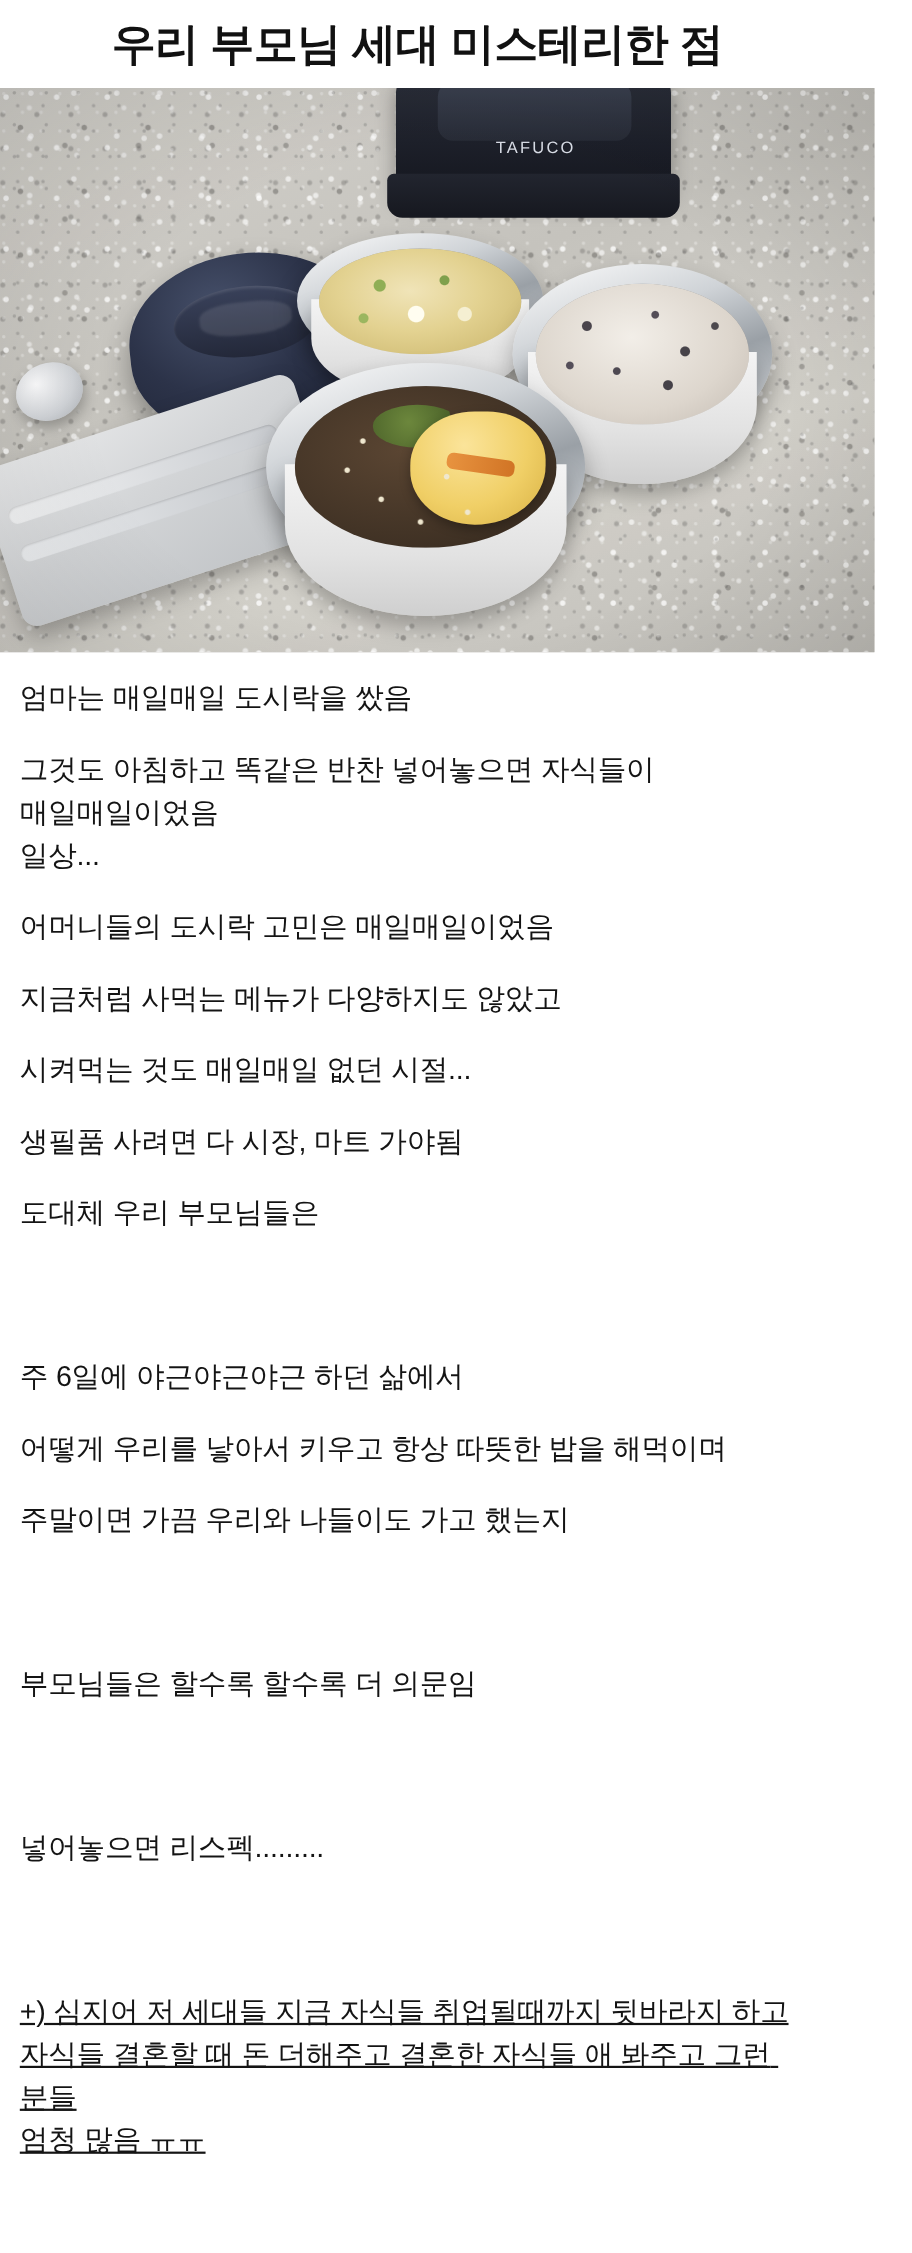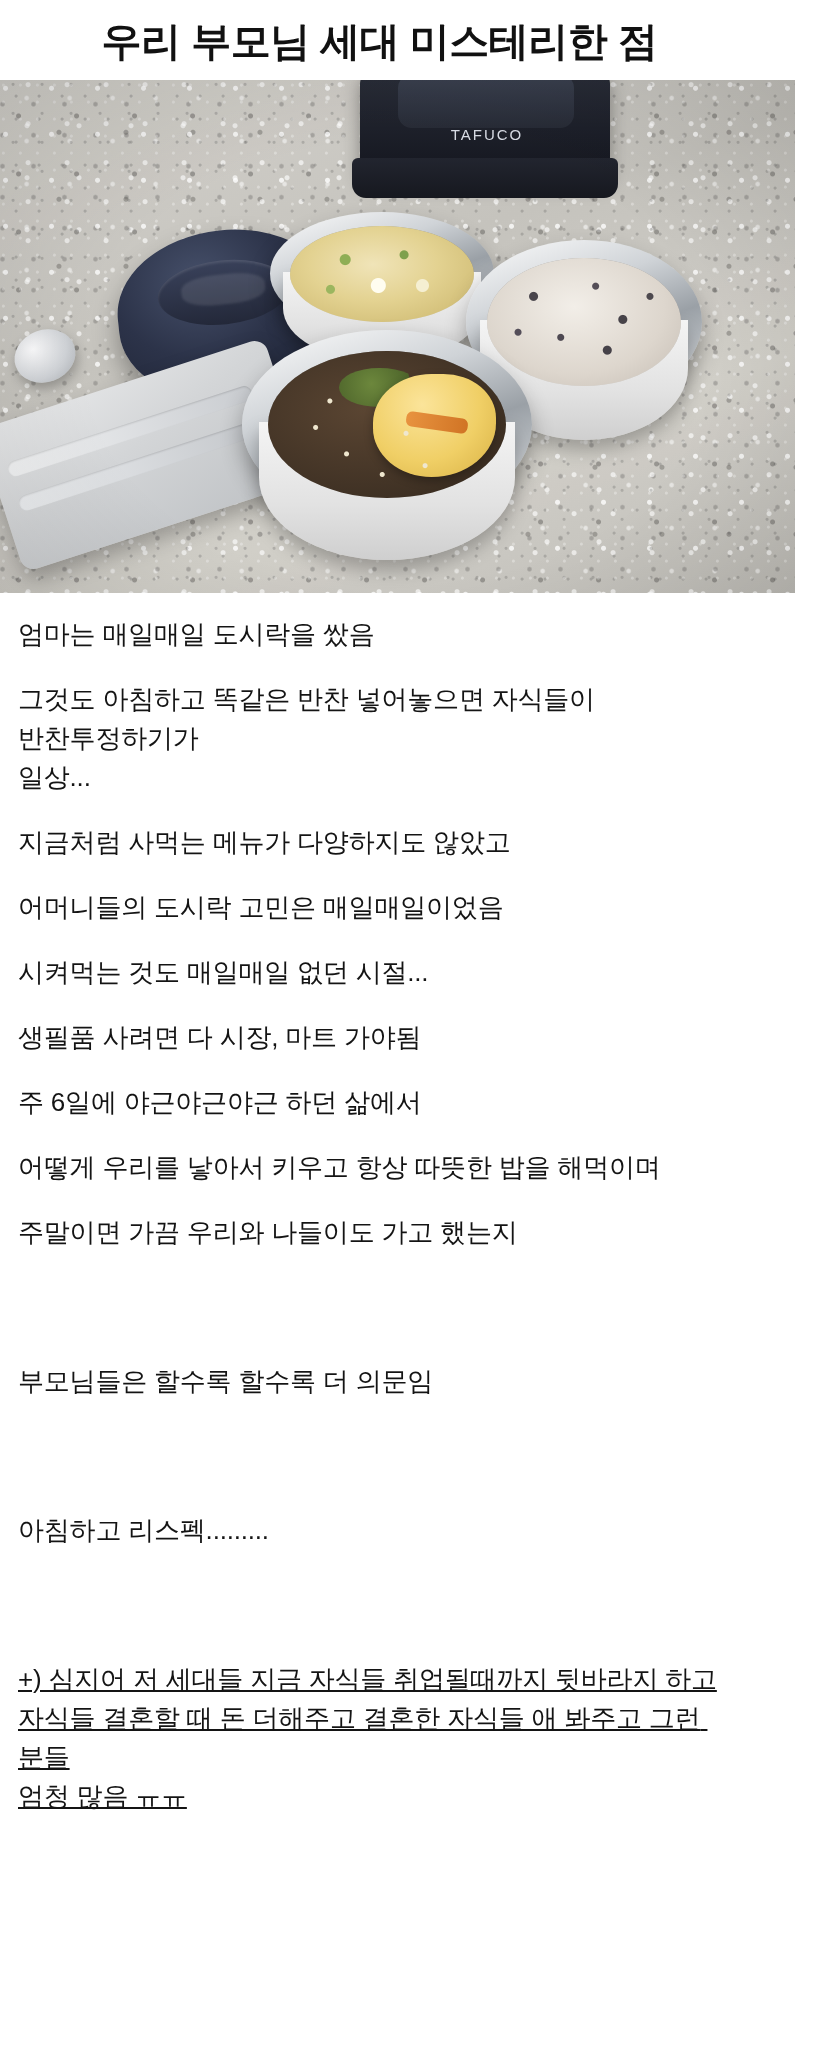--- a/index.html
+++ b/index.html
@@ -355,29 +355,30 @@
           <div class="sesame"></div>
         </div>
       </div>
 
       <div class="photo-shadow"></div>
     </div>
   </div>
 
   <div class="body">
     <p class="para">엄마는 매일매일 도시락을 쌌음</p>
-    <p class="para">그것도 아침하고 똑같은 반찬 넣어놓으면 자식들이 반찬투정하기가
+    <p class="para">그것도 아침하고 똑같은 반찬 넣어놓으면 자식들이 매일매일이었음
 일상...</p>
+    <p class="para">어머니들의 도시락 고민은 매일매일이었음</p>
     <p class="para">지금처럼 사먹는 메뉴가 다양하지도 않았고</p>
-    <p class="para">어머니들의 도시락 고민은 매일매일이었음</p>
     <p class="para">시켜먹는 것도 매일매일 없던 시절...</p>
     <p class="para gap-lg">생필품 사려면 다 시장, 마트 가야됨</p>
+    <p class="para gap-xl">도대체 우리 부모님들은</p>
     <p class="para">주 6일에 야근야근야근 하던 삶에서</p>
     <p class="para">어떻게 우리를 낳아서 키우고 항상 따뜻한 밥을 해먹이며</p>
     <p class="para gap-xl">주말이면 가끔 우리와 나들이도 가고 했는지</p>
     <p class="para gap-xl">부모님들은 할수록 할수록 더 의문임</p>
-    <p class="para gap-xl">아침하고 리스펙.........</p>
+    <p class="para gap-xl">넣어놓으면 리스펙.........</p>
     <p class="para tail">+) 심지어 저 세대들 지금 자식들 취업될때까지 뒷바라지 하고
 자식들 결혼할 때 돈 더해주고 결혼한 자식들 애 봐주고 그런 분들
 엄청 많음 ㅠㅠ</p>
   </div>
 
 </div>
 
 </body></html>

